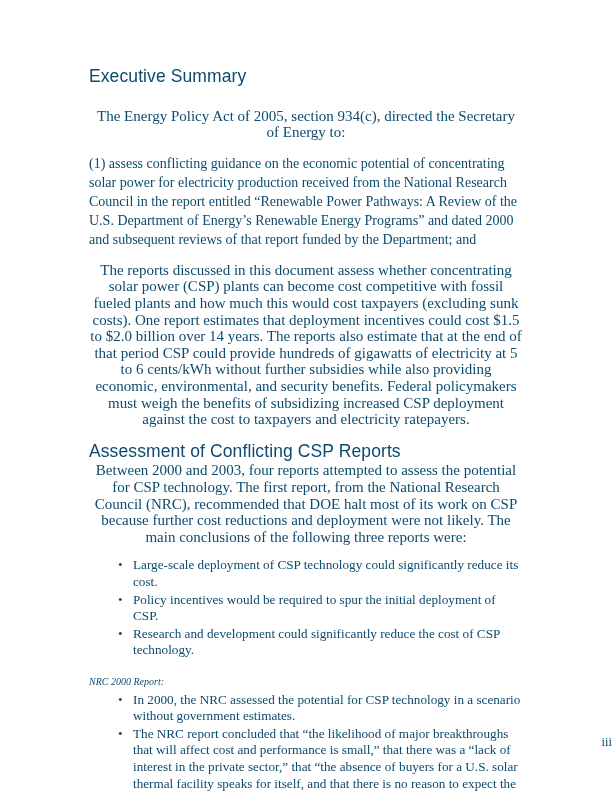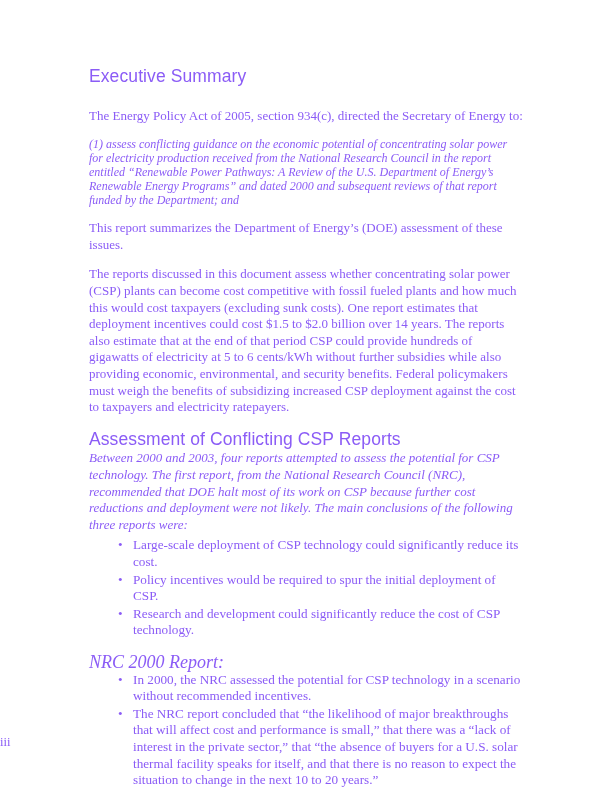--- a/index.html
+++ b/index.html
@@ -7,57 +7,56 @@
     padding: 0;
     background: #ffffff;
   }
   .page {
     position: relative;
     width: 612px;
     height: 792px;
     background: #ffffff;
     overflow: hidden;
     font-family: "Liberation Serif", "DejaVu Serif", serif;
-    color: #8b5cf6;
+    color: #0c4a6e;
   }
   .content {
     position: absolute;
     left: 89px;
     top: 66px;
     width: 434px;
   }
   h1.doc-heading {
     font-family: "Liberation Sans", "DejaVu Sans", sans-serif;
     font-size: 17.5px;
     font-weight: 400;
     line-height: 1.18;
     margin: 0;
     padding: 0;
     letter-spacing: 0.1px;
   }
   .heading-block-1 { margin-bottom: 21px; }
   .heading-block-2 { margin-bottom: 1px; }
 
   p.body-para {
-    font-size: 13px;
+    font-size: 15px;
     line-height: 16.6px;
     margin: 0 0 13px 0;
-    text-align: left;
+    text-align: center;
   }
-  p.body-para.tight { margin-bottom: 4px; font-style: italic; }
+  p.body-para.tight { margin-bottom: 12px; }
 
   p.italic-para {
-    font-size: 12px;
-    line-height: 14px;
-    font-style: italic;
+    font-size: 14px;
+    line-height: 19px;
     margin: 0 0 13px 0;
   }
 
   p.sub-italic {
-    font-size: 18px;
+    font-size: 10px;
     line-height: 16.6px;
     font-style: italic;
     margin: 15px 0 1px 0;
   }
 
   ul.bullets {
     list-style: none;
     margin: 0;
     padding: 0;
   }
@@ -73,41 +72,40 @@
     left: 29px;
     top: 0;
     font-size: 13.2px;
     line-height: 16.6px;
   }
   .pagenum {
     position: absolute;
     left: 0;
     top: 735px;
     width: 612px;
-    text-align: left;
+    text-align: right;
     font-size: 12.6px;
     font-family: "Liberation Serif", "DejaVu Serif", serif;
   }
 </style>
 </head>
 <body>
 
 <div class="page">
   <div class="content">
 
     <div class="heading-block-1">
       <h1 class="doc-heading">Executive Summary</h1>
     </div>
 
     <p class="body-para">The Energy Policy Act of 2005, section 934(c), directed the Secretary of Energy to:</p>
 
     <p class="italic-para">(1) assess conflicting guidance on the economic potential of concentrating solar power for electricity production received from the National Research Council in the report entitled “Renewable Power Pathways: A Review of the U.S.  Department of Energy’s Renewable Energy Programs” and dated 2000 and subsequent reviews of that report funded by the Department; and</p>
 
 
-    <p class="body-para">This report summarizes the Department of Energy’s (DOE) assessment of these issues.</p>
 
     <p class="body-para">The reports discussed in this document assess whether concentrating solar power (CSP) plants can become cost competitive with fossil fueled plants and how much this would cost taxpayers (excluding sunk costs).  One report estimates that deployment incentives could cost $1.5 to $2.0 billion over 14 years. The reports also estimate that at the end of that period CSP could provide hundreds of gigawatts of electricity at 5 to 6 cents/kWh without further subsidies while also providing economic, environmental, and security benefits. Federal policymakers must weigh the benefits of subsidizing increased CSP deployment against the cost to taxpayers and electricity ratepayers.</p>
 
     <div class="heading-block-2">
       <h1 class="doc-heading">Assessment of Conflicting CSP Reports</h1>
     </div>
 
     <p class="body-para tight">Between 2000 and 2003, four reports attempted to assess the potential for CSP technology.  The first report, from the National Research Council (NRC), recommended that DOE halt most of its work on CSP because further cost reductions and deployment were not likely. The main conclusions of the following three reports were:</p>
 
     <ul class="bullets">
@@ -123,21 +121,21 @@
         <span class="dot">•</span>
         <span>Research and development could significantly reduce the cost of CSP technology.</span>
       </li>
     </ul>
 
     <p class="sub-italic">NRC 2000 Report:</p>
 
     <ul class="bullets">
       <li>
         <span class="dot">•</span>
-        <span>In 2000, the NRC assessed the potential for CSP technology in a scenario without recommended incentives.</span>
+        <span>In 2000, the NRC assessed the potential for CSP technology in a scenario without government estimates.</span>
       </li>
       <li>
         <span class="dot">•</span>
         <span>The NRC report concluded that “the likelihood of major breakthroughs that will affect cost and performance is small,” that there was a “lack of interest in the private sector,” that “the absence of buyers for a U.S. solar thermal facility speaks for itself, and that there is no reason to expect the situation to change in the next 10 to 20 years.”</span>
       </li>
     </ul>
 
   </div>
 
   <div class="pagenum">iii</div>

